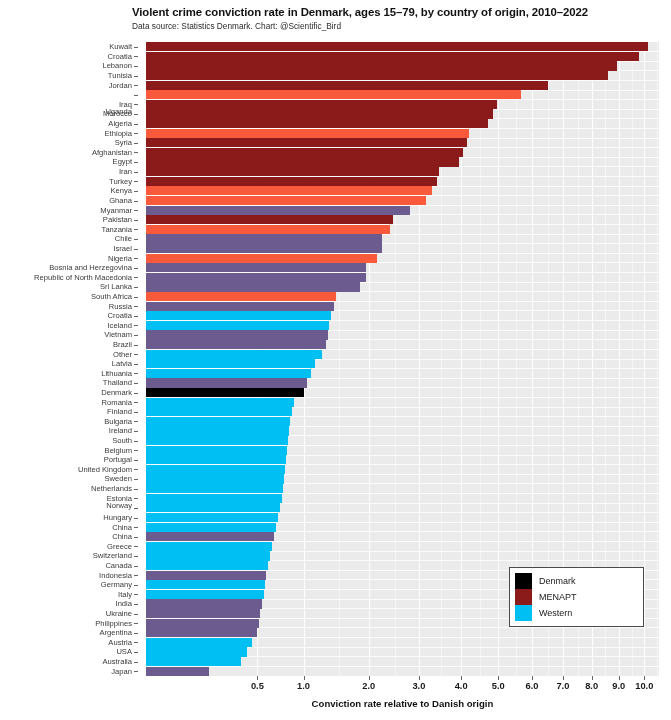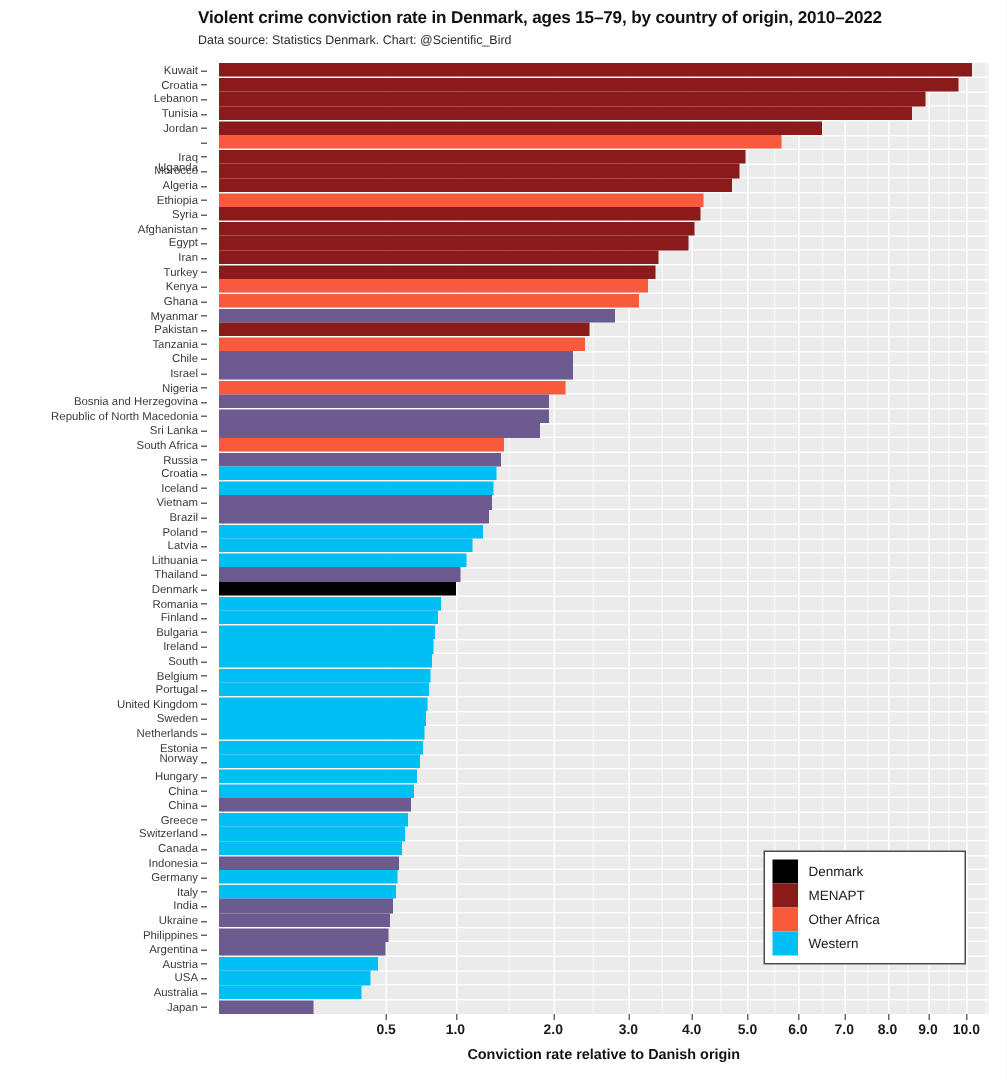--- a/index.html
+++ b/index.html
@@ -487,21 +487,21 @@
       <div class="ylabel" style="top: 259.57px;">Russia</div>
       <div class="ytick" style="top: 264.17px;"></div>
       <div class="ylabel" style="top: 269.17px;">Croatia</div>
       <div class="ytick" style="top: 273.77px;"></div>
       <div class="ylabel" style="top: 278.78px;">Iceland</div>
       <div class="ytick" style="top: 283.38px;"></div>
       <div class="ylabel" style="top: 288.38px;">Vietnam</div>
       <div class="ytick" style="top: 292.98px;"></div>
       <div class="ylabel" style="top: 297.99px;">Brazil</div>
       <div class="ytick" style="top: 302.59px;"></div>
-      <div class="ylabel" style="top: 307.6px;">Poland</div>
+      <div class="ylabel" style="top: 307.6px;">Other</div>
       <div class="ytick" style="top: 312.2px;"></div>
       <div class="ylabel" style="top: 317.2px;">Latvia</div>
       <div class="ytick" style="top: 321.8px;"></div>
       <div class="ylabel" style="top: 326.81px;">Lithuania</div>
       <div class="ytick" style="top: 331.41px;"></div>
       <div class="ylabel" style="top: 336.42px;">Thailand</div>
       <div class="ytick" style="top: 341.02px;"></div>
       <div class="ylabel" style="top: 346.02px;">Denmark</div>
       <div class="ytick" style="top: 350.62px;"></div>
       <div class="ylabel" style="top: 355.63px;">Romania</div>
@@ -594,22 +594,18 @@
   <div id="legend">
       <div class="legend-item">
         <span class="legend-swatch" style="background: rgb(0, 0, 0);"></span>
         <span class="legend-label">Denmark</span>
       </div>
       <div class="legend-item">
         <span class="legend-swatch" style="background: rgb(139, 26, 26);"></span>
         <span class="legend-label">MENAPT</span>
       </div>
       <div class="legend-item">
-        <span class="legend-swatch" style="background: rgb(250, 90, 60);"></span>
-        <span class="legend-label">Other Africa</span>
-      </div>
-      <div class="legend-item">
         <span class="legend-swatch" style="background: rgb(0, 191, 243);"></span>
         <span class="legend-label">Western</span>
       </div>
     </div>
 
 </div>
 
 </body></html>

